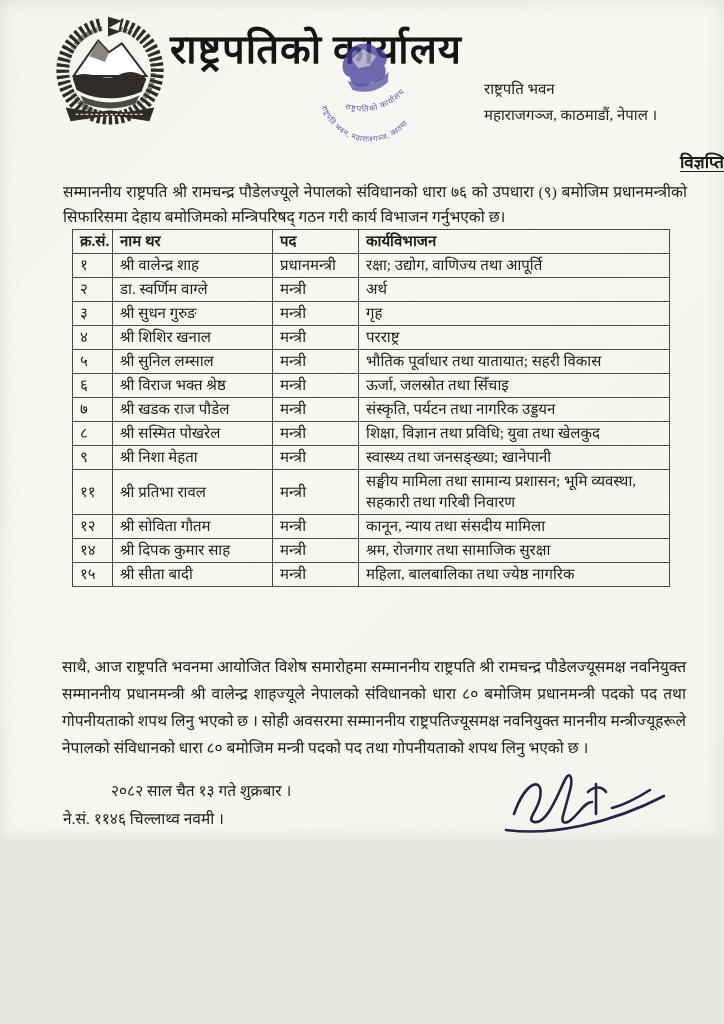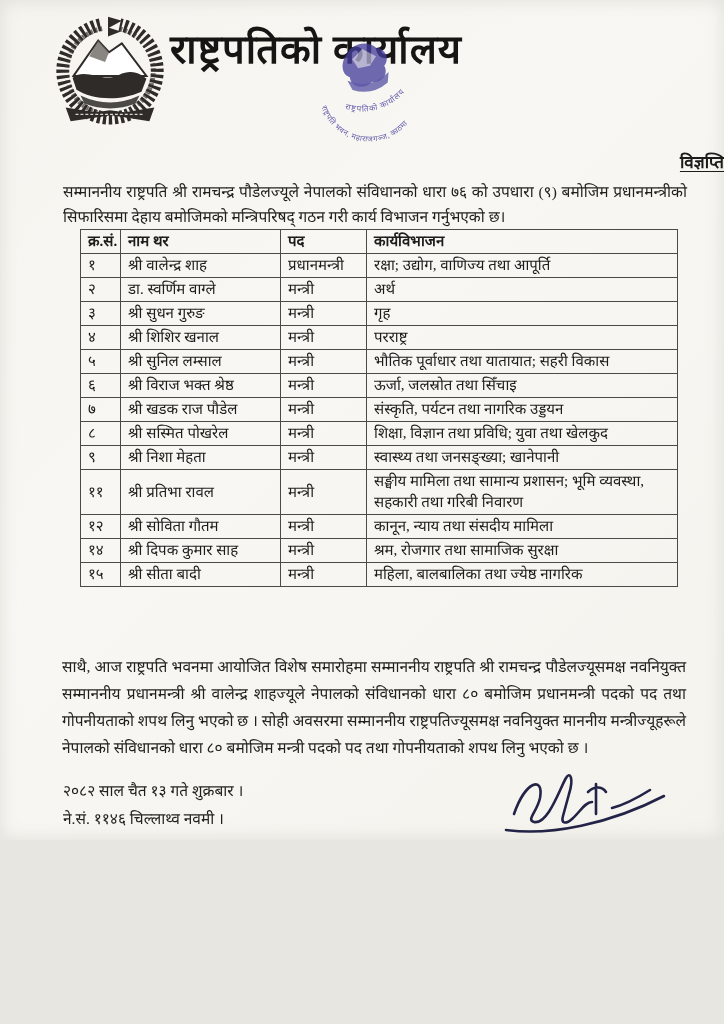--- a/index.html
+++ b/index.html
@@ -23,37 +23,37 @@
   .address { position:absolute; left:484px; top:76px; font-size:15px; line-height:26px; color:#23221f; }
   
   .notice-title { position:absolute; left:0; right:0; top:150px; text-align:right; }
   .notice-title span { font-size:17px; font-weight:700; text-decoration:underline; text-underline-offset:3px; }
   .intro {
     position:absolute; left:63px; top:179px; width:624px;
     font-size:15.5px; line-height:25px; text-align:justify; color:#201f1c;
   }
   
   .cab-table {
-    position:absolute; left:80px; top:229px; width:597px;
+    position:absolute; left:72px; top:229px; width:597px;
     border-collapse:collapse; table-layout:fixed;
     font-size:15px; color:#1d1c1a;
   }
   .cab-table th, .cab-table td {
     border:1.4px solid #4c4a46; padding:1px 7px; line-height:21px;
     text-align:left; vertical-align:middle; overflow:hidden;
   }
   .cab-table th { font-weight:700; height:24px; }
   .cab-table td { height:23px; }
   
   .oath {
     position:absolute; left:50px; top:653px; width:624px;
     font-size:15.5px; line-height:27px; text-align:justify; color:#201f1c;margin-left:12px;
   }
   .date-line { position:absolute; left:63px; font-size:15.5px; color:#201f1c; }
-  .date-bs { top:779px; }
+  .date-bs { top:779px;margin-left:48px; }
   .date-ns { top:807px; }
   
   .sig-scribble { position:absolute; left:500px; top:762px; width:172px; height:80px; }
   .sig-name  { position:absolute; left:488px; top:838px; width:180px; text-align:center; font-size:15px; color:#201f1c; }
   .sig-title { position:absolute; left:488px; top:866px; width:180px; text-align:left; font-size:15px; color:#201f1c; }
   
   .footer-rule { position:absolute; left:15px; top:983px; width:695px; height:2px; background:#55534f; }
   .footer-contact {
     position:absolute; left:0; right:0; top:994px; text-align:center;
     font-size:12.5px; color:#33312e; letter-spacing:.2px;
@@ -99,20 +99,24 @@
         <text font-size="8" font-family="Liberation Serif, DejaVu Serif, serif" letter-spacing="1">
           <textPath href="#arcMid" startOffset="8">राष्ट्रपतिको कार्यालय</textPath>
         </text>
         <text font-size="7.5" font-family="Liberation Serif, DejaVu Serif, serif" letter-spacing=".5">
           <textPath href="#arcBottom" startOffset="4">राष्ट्रपति भवन, महाराजगञ्ज, काठमा</textPath>
         </text>
       </g>
     </svg>
   </div>
 
+  <div class="address">
+    <div>राष्ट्रपति भवन</div>
+    <div>महाराजगञ्ज, काठमाडौं, नेपाल ।</div>
+  </div>
 
   <div class="notice-title">
     <span>विज्ञप्ति</span>
   </div>
 
   <p class="intro">सम्माननीय राष्ट्रपति श्री रामचन्द्र पौडेलज्यूले नेपालको संविधानको धारा ७६ को उपधारा (९) बमोजिम प्रधानमन्त्रीको सिफारिसमा देहाय बमोजिमको मन्त्रिपरिषद् गठन गरी कार्य विभाजन गर्नुभएको छ।</p>
 
   <table class="cab-table">
     <colgroup>
       <col style="width:40px">

